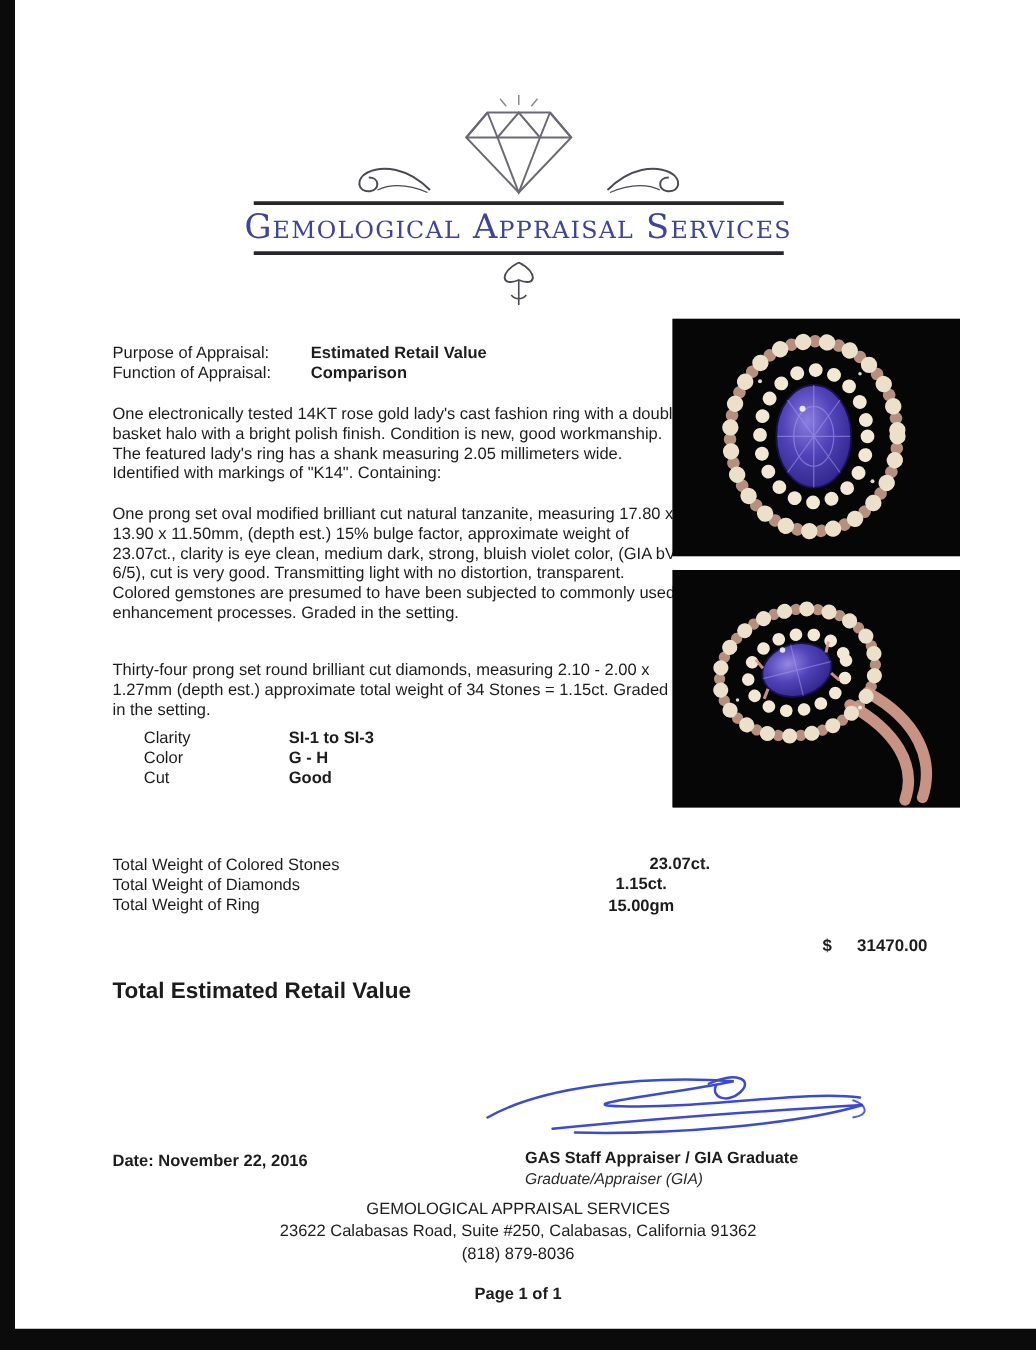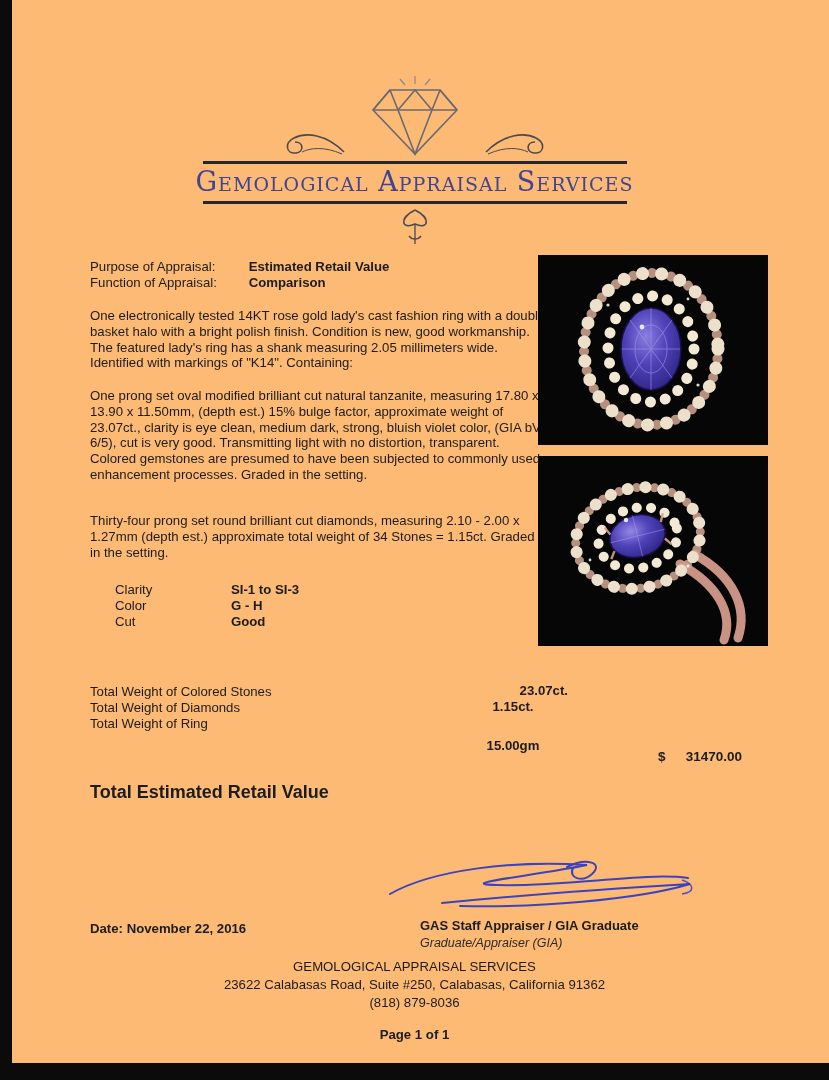--- a/index.html
+++ b/index.html
@@ -1,33 +1,33 @@
 <!DOCTYPE html>
 <html><head>
 <meta charset="utf-8">
 <style>
   html,body{margin:0;padding:0;background:#777;}
-  .page{position:relative;width:829px;height:1080px;background:#fdba74;overflow:hidden;
+  .page{position:relative;width:829px;height:1080px;background:#ffffff;overflow:hidden;
         font-family:"Liberation Sans",sans-serif;color:#1c1c1c;}
   .edge{position:absolute;background:#0b0b0b;}
   .edge-left{left:0;top:0;width:12px;height:1080px;}
   .edge-bottom{left:0;top:1063px;width:829px;height:17px;}
 
   
   .header{position:absolute;top:74px;left:0;width:100%;text-align:center;color:#3f4496;}
   .logo-row{display:flex;justify-content:center;align-items:flex-end;gap:14px;height:84px;}
   .rule{width:424px;margin:3px auto 0;height:3px;background:#26262e;}
   .org-title{font-family:"DejaVu Serif",serif;font-variant:small-caps;font-size:27px;
              letter-spacing:1px;line-height:32px;margin-top:2px;color:#3f4496;}
   .tagline{font-family:"DejaVu Serif",serif;font-size:12.5px;letter-spacing:2.6px;
            color:#3f4496;margin-top:1px;}
   .ornament{margin-top:2px;}
 
   
-  .bodytext{font-size:13.2px;line-height:15.8px;}
+  .bodytext{font-size:13.2px;line-height:15.8px;margin-top:15px;}
   .abs{position:absolute;}
   .lbl-col{display:inline-block;width:155px;}
   b,.bold{font-weight:bold;}
   .para{width:458px;}
 
   .grade-row{position:absolute;left:115px;font-size:13.2px;}
   .grade-val{position:absolute;left:100px;top:0;font-weight:bold;white-space:nowrap;margin-left:16px;}
 
   .tot-label{position:absolute;left:90px;font-size:13.2px;}
   .tot-val{position:absolute;left:458px;width:110px;text-align:center;font-weight:bold;font-size:13.2px;}
@@ -112,21 +112,21 @@
   <div class="grade-row" style="top:614px;">
     <span>Cut</span>
     <span class="grade-val">Good</span>
   </div>
 
   <div class="tot-label" style="top:684px;">Total Weight of Colored Stones</div>
   <div class="tot-val" style="top:683px;text-align:right;">23.07ct.</div>
   <div class="tot-label" style="top:700px;">Total Weight of Diamonds</div>
   <div class="tot-val" style="top:699px;">1.15ct.</div>
   <div class="tot-label" style="top:716px;">Total Weight of Ring</div>
-  <div class="tot-val" style="top:738px;">15.00gm</div>
+  <div class="tot-val" style="top:717px;">15.00gm</div>
 
   <div class="retail-label">Total Estimated Retail Value</div>
   <div class="retail-amount">
     <span>$</span>
     <span>31470.00</span>
   </div>
 
   <div class="photo" style="top:255px;">
     <svg width="230" height="190" viewBox="0 0 230 190">
       <defs>

